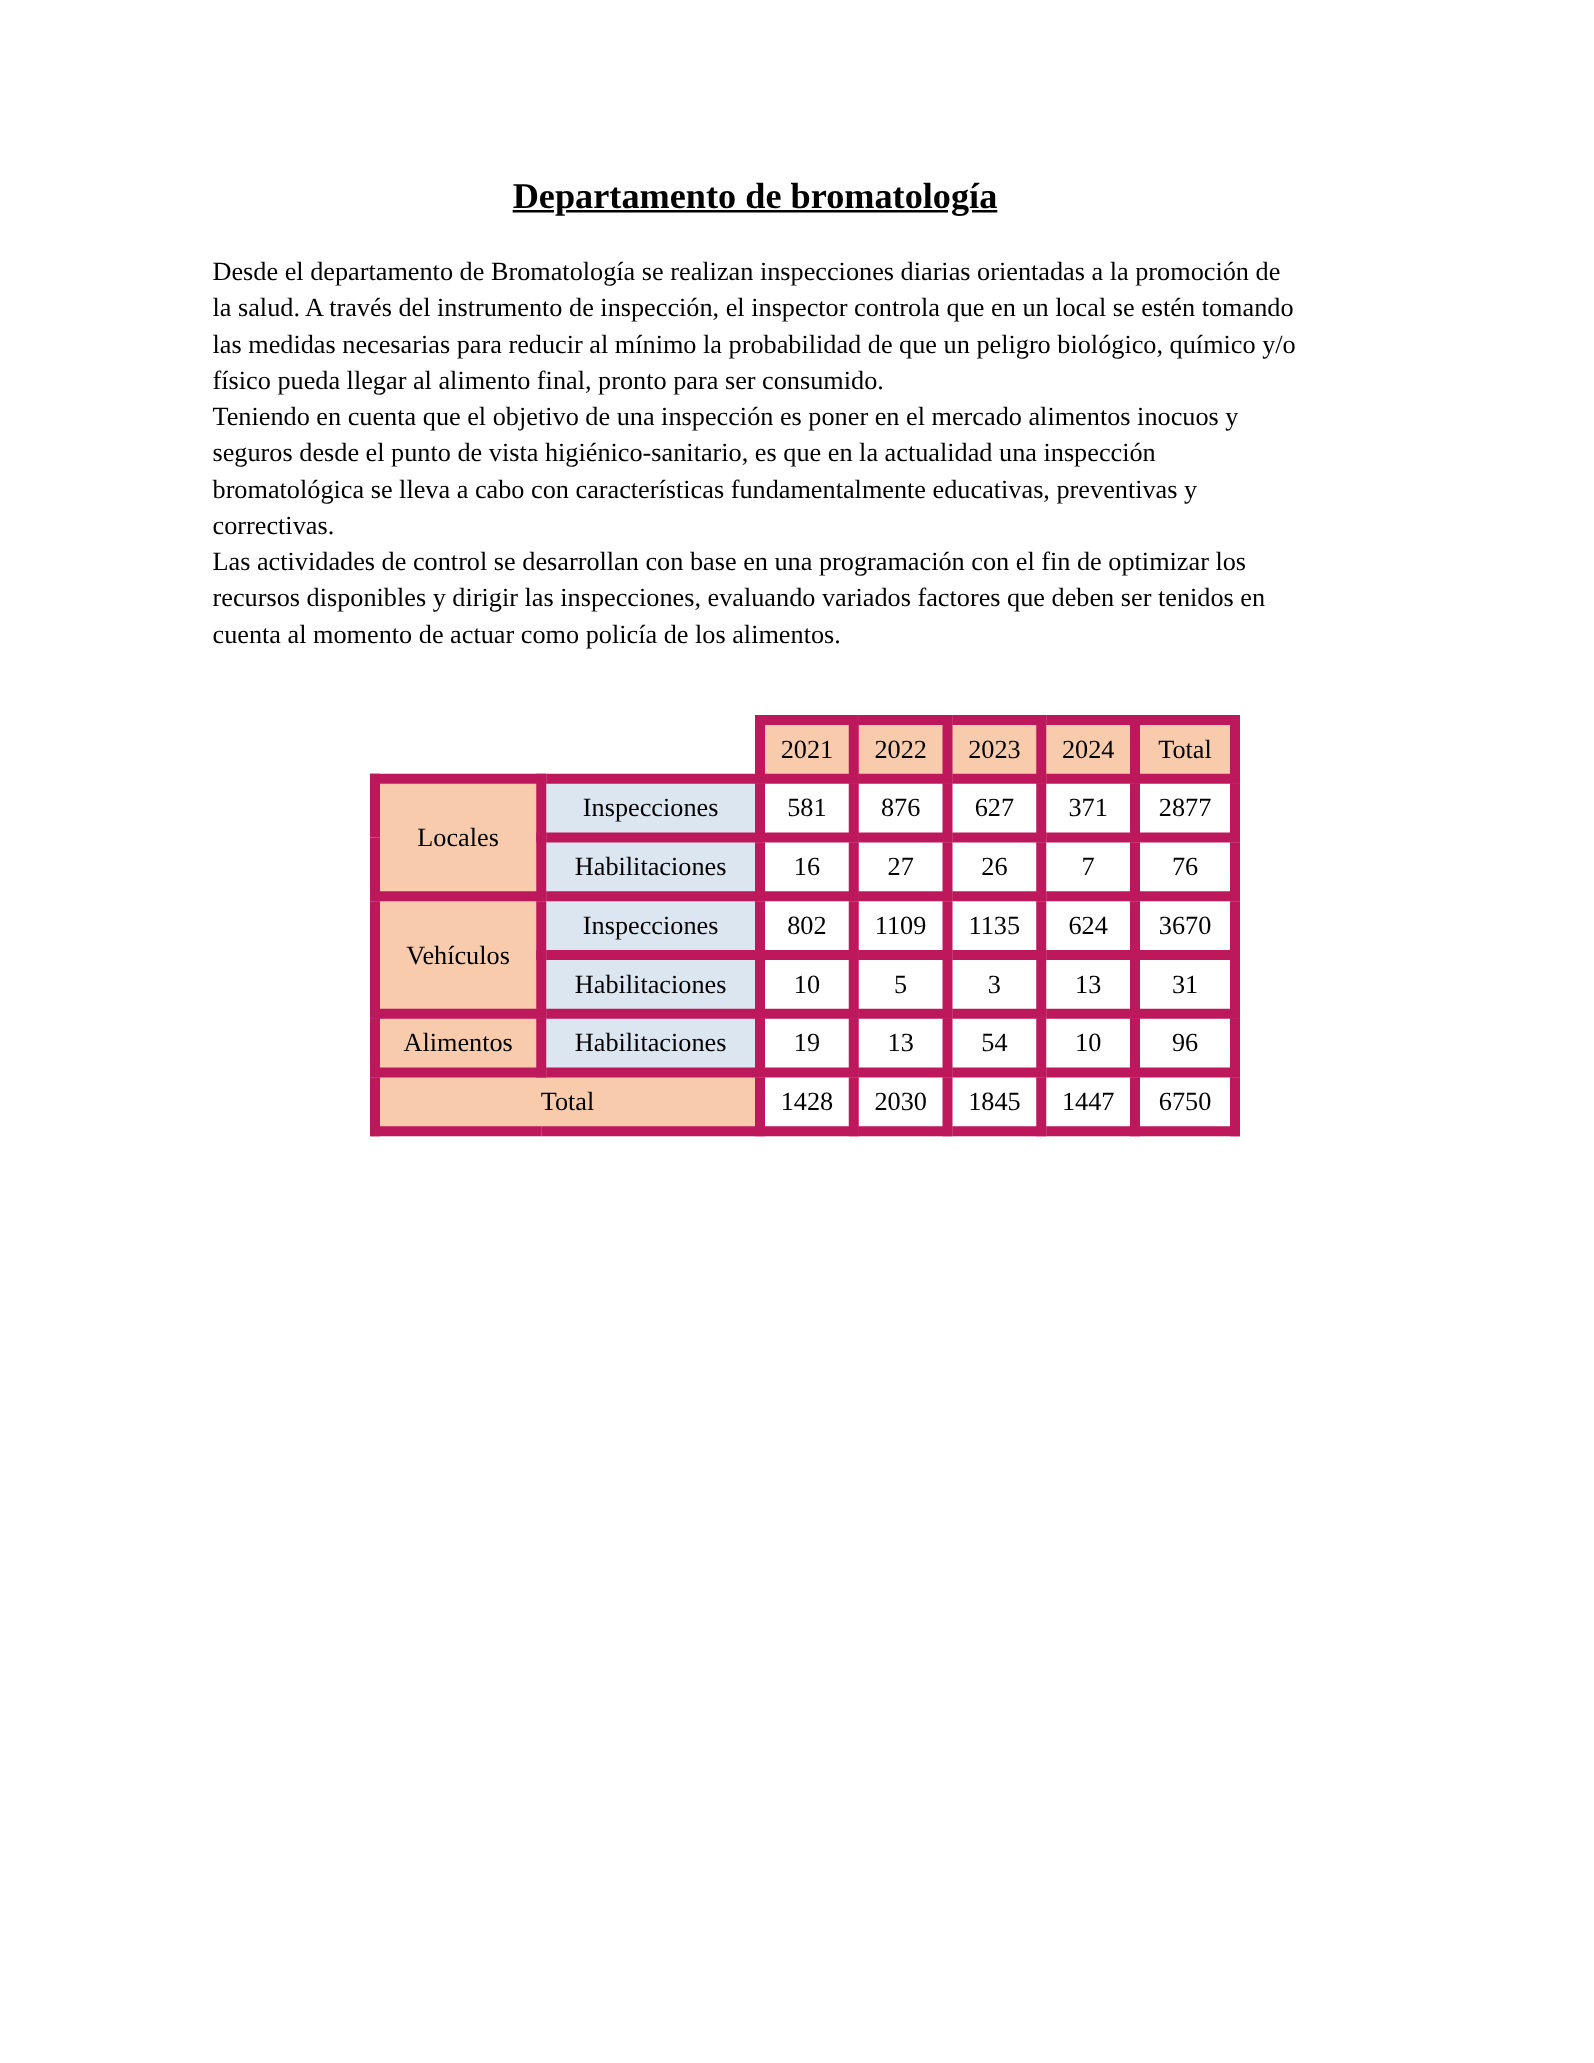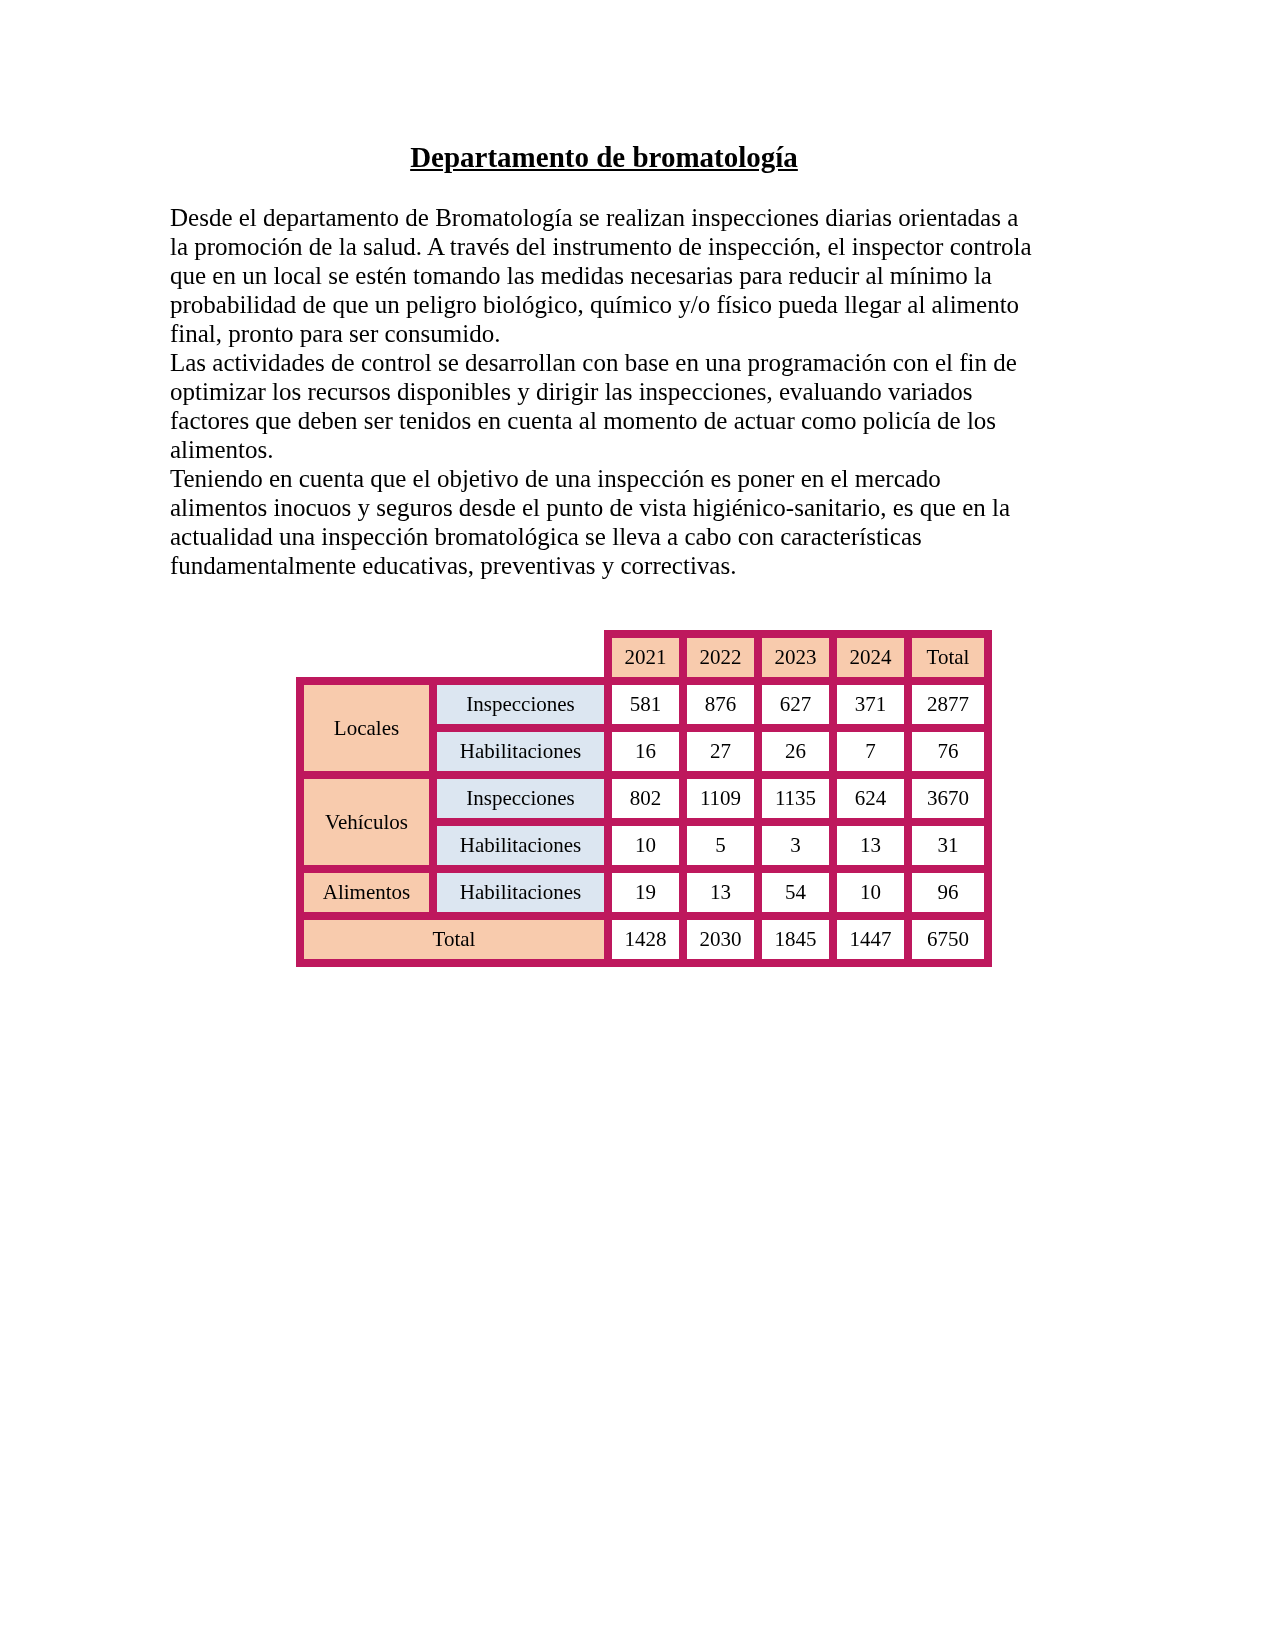--- a/index.html
+++ b/index.html
@@ -24,21 +24,21 @@
   .doc-title {
     font-size: 29px;
     line-height: 34px;
     font-weight: bold;
     text-decoration: underline;
     text-align: center;
     margin: 0 0 29px 0;
   }
   .body-text p {
     margin: 0;
-    font-size: 25px;
+    font-size: 21px;
     line-height: 29px;
     text-align: left;
   }
   .table-caption {
     margin-top: 108px;
     font-size: 21px;
     line-height: 29px;
   }
   table.insp-table {
     border-collapse: collapse;
@@ -67,22 +67,22 @@
 </head>
 <body>
 
 <div class="page">
   <div class="content">
 
     <h1 class="doc-title">Departamento de bromatología</h1>
 
     <div class="body-text">
       <p>Desde el departamento de Bromatología se realizan inspecciones diarias orientadas a la promoción de la salud. A través del instrumento de inspección, el inspector controla que en un local se estén tomando las medidas necesarias para reducir al mínimo la probabilidad de que un peligro biológico, químico y/o físico pueda llegar al alimento final, pronto para ser consumido.</p>
+      <p>Teniendo en cuenta que el objetivo de una inspección es poner en el mercado alimentos inocuos y seguros desde el punto de vista higiénico-sanitario, es que en la actualidad una inspección bromatológica se lleva a cabo con características fundamentalmente educativas, preventivas y correctivas.</p>
       <p>Las actividades de control se desarrollan con base en una programación con el fin de optimizar los recursos disponibles y dirigir las inspecciones, evaluando variados factores que deben ser tenidos en cuenta al momento de actuar como policía de los alimentos.</p>
-      <p>Teniendo en cuenta que el objetivo de una inspección es poner en el mercado alimentos inocuos y seguros desde el punto de vista higiénico-sanitario, es que en la actualidad una inspección bromatológica se lleva a cabo con características fundamentalmente educativas, preventivas y correctivas.</p>
     </div>
 
 
     <table class="insp-table">
       <colgroup>
         <col class="col-cat">
           <col class="col-label">
         <col class="col-year">
           <col class="col-year">
           <col class="col-year">

